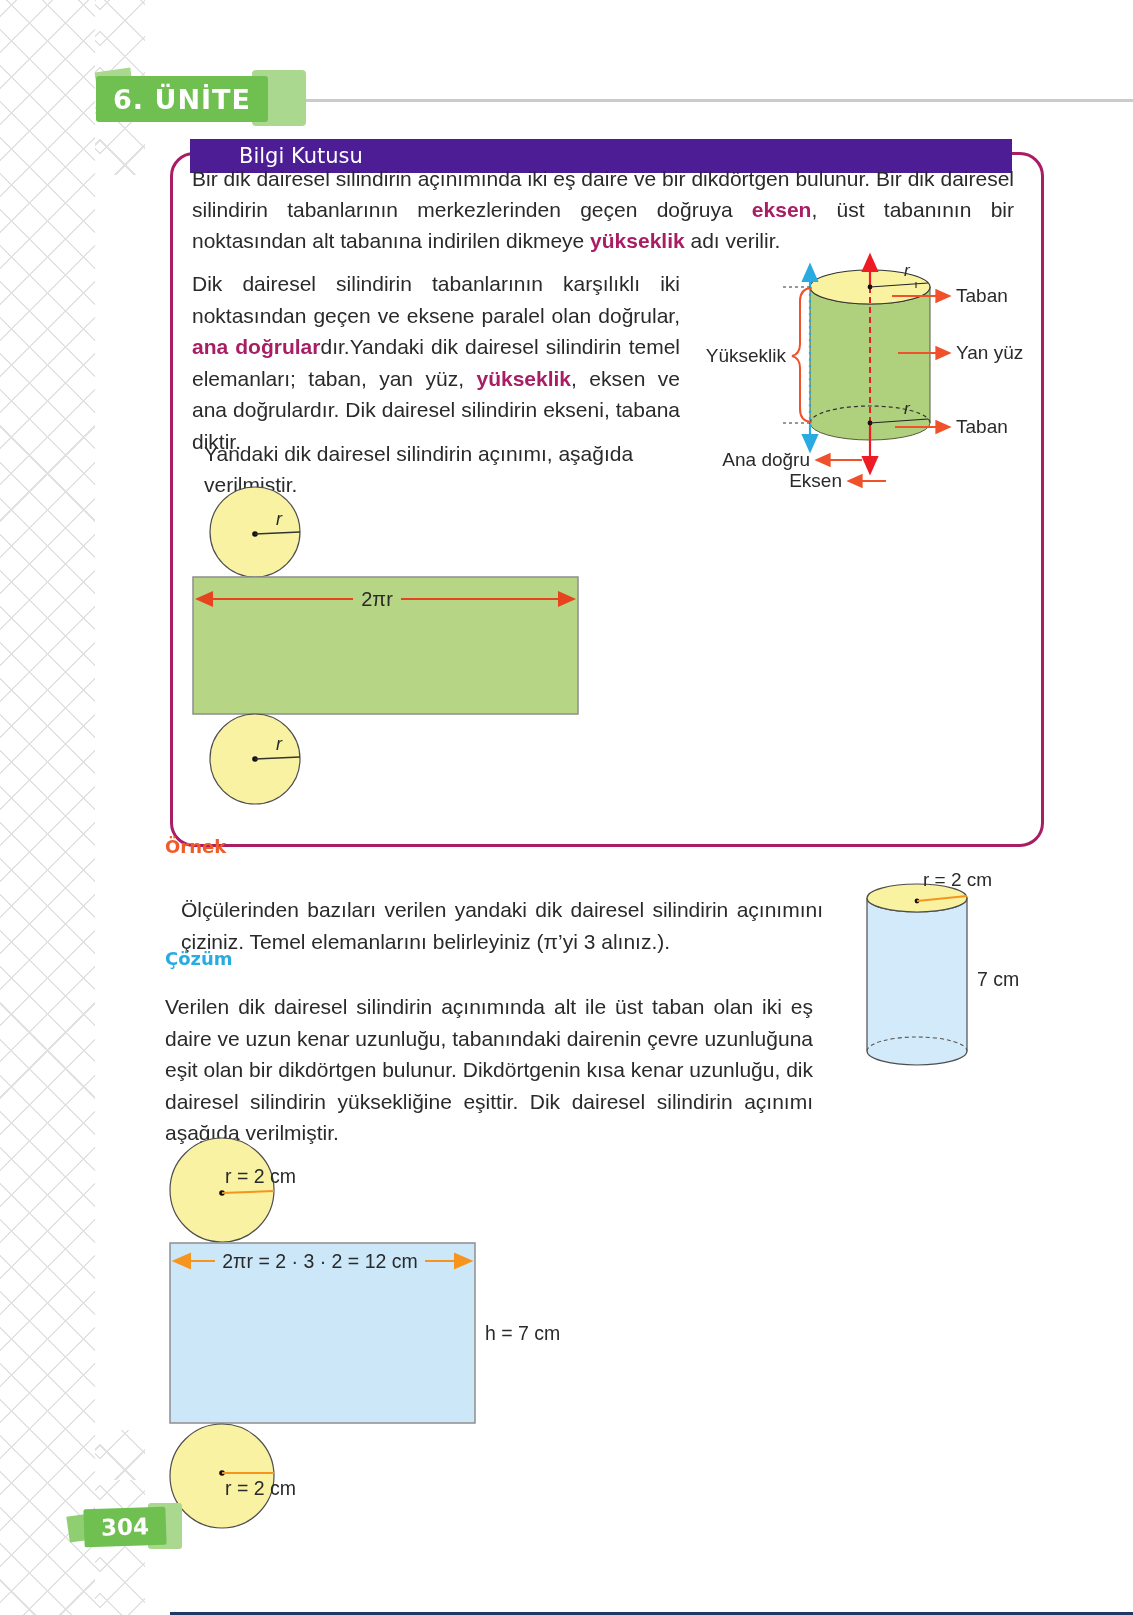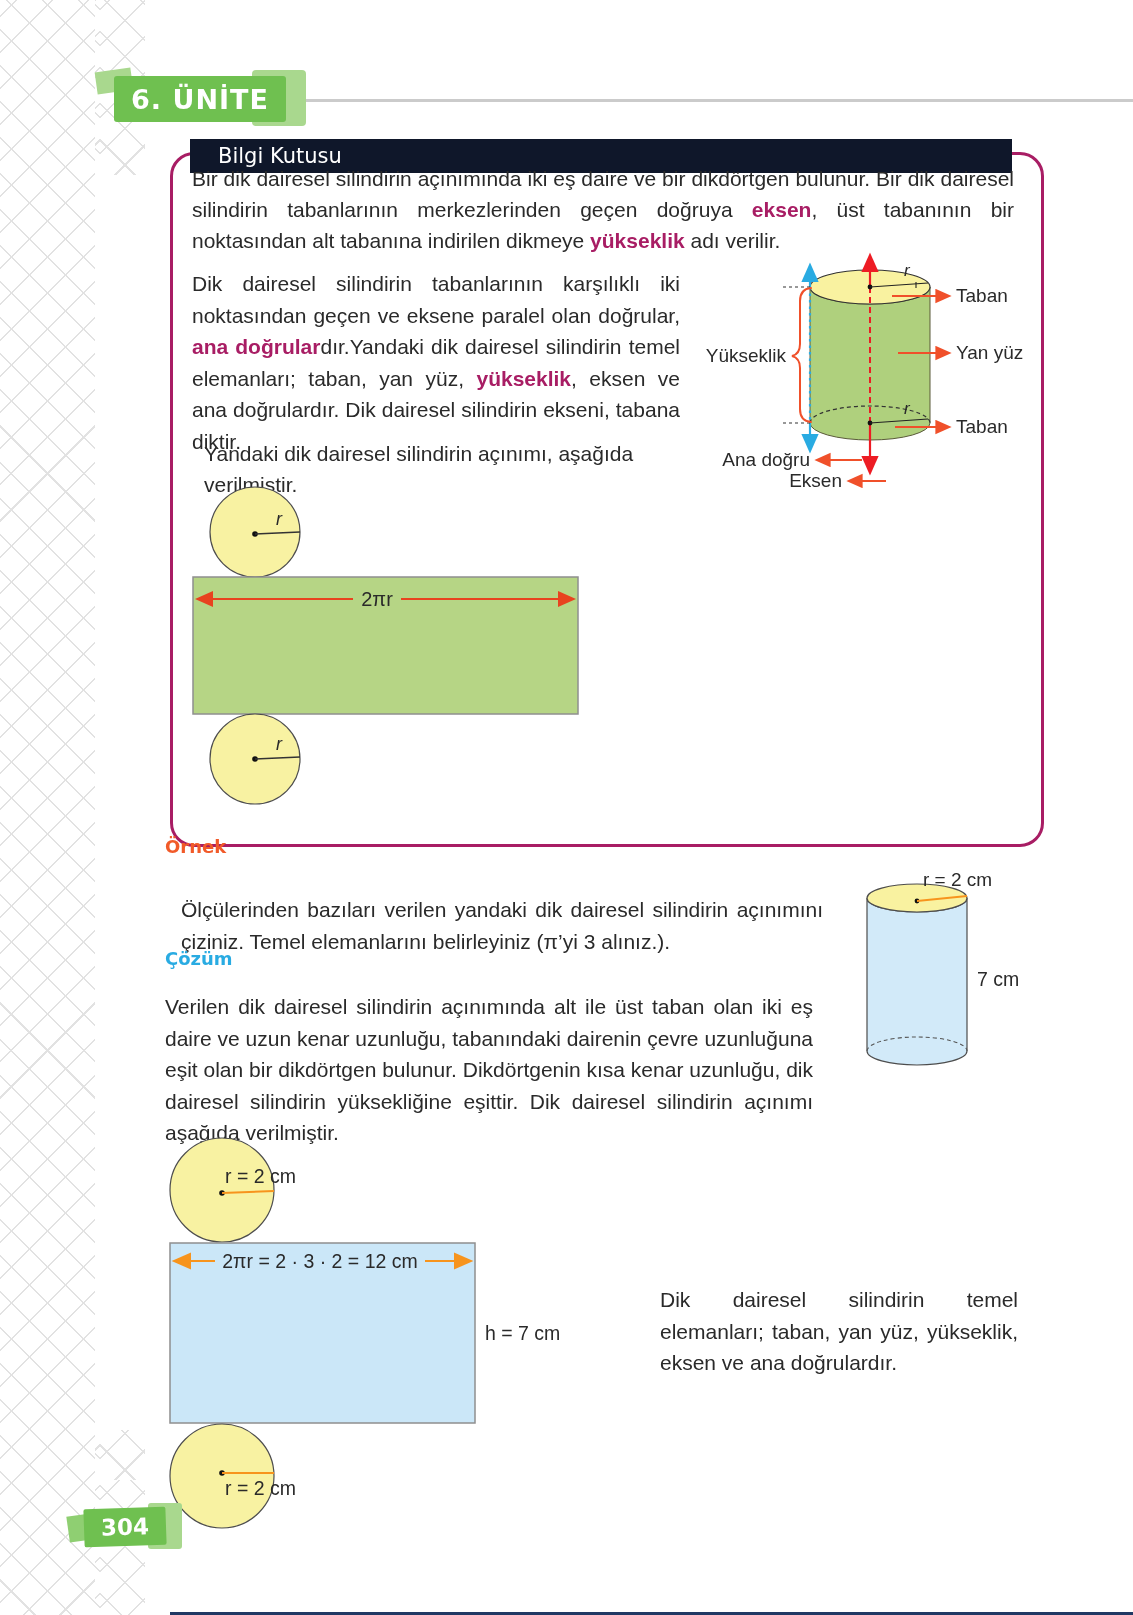--- a/index.html
+++ b/index.html
@@ -9,22 +9,22 @@
     background-image:
       repeating-linear-gradient(45deg,  transparent 0 24px, #e2e2e2 24px 25.5px),
       repeating-linear-gradient(-45deg, transparent 0 24px, #e2e2e2 24px 25.5px);}
   .rule{position:absolute;background:#cbcbcb;}
   
   .badge-main{position:absolute;background:#6fc050;color:#fff;display:flex;align-items:center;justify-content:center;
       font-family:"DejaVu Sans",sans-serif;font-weight:bold;}
   .badge-accent{position:absolute;background:#a9d88e;}
   
   .info-box{position:absolute;border:3.5px solid #a81d64;border-radius:24px;background:transparent;}
-  .info-titlebar{position:absolute;background:#0f172a;color:#fff;font-family:"DejaVu Sans",sans-serif;
-      font-size:21px;line-height:34px;padding-left:28px;box-sizing:border-box;}
+  .info-titlebar{position:absolute;background:#4c1d95;color:#fff;font-family:"DejaVu Sans",sans-serif;
+      font-size:21px;line-height:34px;padding-left:49px;box-sizing:border-box;}
   .para{position:absolute;font-size:21px;line-height:31px;text-align:justify;color:#2a2a2a;}
   .kw{font-weight:bold;color:#a81d64;}
   .heading{position:absolute;font-family:"DejaVu Sans",sans-serif;font-weight:bold;font-size:18px;}
   .h-orange{color:#f15a29;}
   .h-blue{color:#29abe2;}
   svg{position:absolute;overflow:visible;}
   svg text{font-family:"Liberation Sans",sans-serif;fill:#2a2a2a;}
   .bottom-line{position:absolute;background:#203864;}
 </style>
 </head>
@@ -32,21 +32,21 @@
 
 <div id="page">
 
   <div class="pattern" style="left:0;top:0;width:95px;height:1615px;"></div>
   <div class="pattern" style="left:95px;top:0;width:50px;height:175px;background-position:-95px 0;"></div>
   <div class="pattern" style="left:95px;top:1430px;width:50px;height:185px;background-position:-95px -1430px;"></div>
 
   <div class="rule" style="left:278px;top:99px;width:855px;height:3px;"></div>
   <div class="badge-accent" style="left:252px;top:70px;width:54px;height:56px;border-radius:4px;"></div>
   <div class="badge-accent" style="left:96px;top:70px;width:36px;height:22px;transform:rotate(-8deg);"></div>
-  <div class="badge-main" style="left:114px;top:76px;width:172px;height:46px;font-size:27px;letter-spacing:1px;border-radius:3px;">
+  <div class="badge-main" style="left:96px;top:76px;width:172px;height:46px;font-size:27px;letter-spacing:1px;border-radius:3px;">
     <span>6. ÜNİTE</span>
   </div>
 
   <div class="info-box" style="left:170px;top:152px;width:868px;height:689px;"></div>
   <div class="info-titlebar" style="left:190px;top:139px;width:822px;height:34px;">
     <span>Bilgi Kutusu</span>
   </div>
 
   <p class="para" style="left:192px;top:163px;width:822px;margin:0;"><span>Bir dik dairesel silindirin açınımında iki eş daire ve bir dikdörtgen bulunur. Bir dik dairesel silindirin tabanlarının merkezlerinden geçen doğruya </span><span class="kw">eksen</span><span>, üst tabanının bir noktasından alt tabanına indirilen dikmeye </span><span class="kw">yükseklik</span><span> adı verilir.</span></p>
 
@@ -158,21 +158,20 @@
     <line x1="52" y1="128" x2="13" y2="128" stroke="#f7941d" stroke-width="2.2" marker-end="url(#m-or2)"></line>
     <line x1="262" y1="128" x2="306" y2="128" stroke="#f7941d" stroke-width="2.2" marker-end="url(#m-or2)"></line>
     <text x="157" y="135" font-size="19.5" text-anchor="middle">2πr = 2 · 3 · 2 = 12 cm</text>
     <text x="322" y="207" font-size="19.5">h = 7 cm</text>
     <circle cx="59" cy="343" r="52" fill="#f8f2a2" stroke="#4d4d4d" stroke-width="1.2"></circle>
     <circle cx="59" cy="340" r="2.8" fill="#111"></circle>
     <line x1="59" y1="340" x2="111" y2="340" stroke="#f7941d" stroke-width="2"></line>
     <text x="62" y="362" font-size="19.5">r = 2 cm</text>
   </svg>
 
-  <p class="para" style="left:660px;top:1284px;width:358px;margin:0;line-height:31.5px;">Dik dairesel silindirin temel elemanları; taban, yan yüz, yükseklik, eksen ve ana doğrulardır.</p>
 
   <div class="badge-accent" style="left:148px;top:1503px;width:34px;height:46px;border-radius:3px;"></div>
   <div class="badge-accent" style="left:68px;top:1515px;width:24px;height:26px;transform:rotate(-8deg);background:#8fcf72;"></div>
   <div class="badge-main" style="left:84px;top:1508px;width:82px;height:38px;font-size:23px;transform:rotate(-2deg);border-radius:2px;">
     <span>304</span>
   </div>
 
   <div class="bottom-line" style="left:170px;top:1612px;width:963px;height:3px;"></div>
 
 </div>

